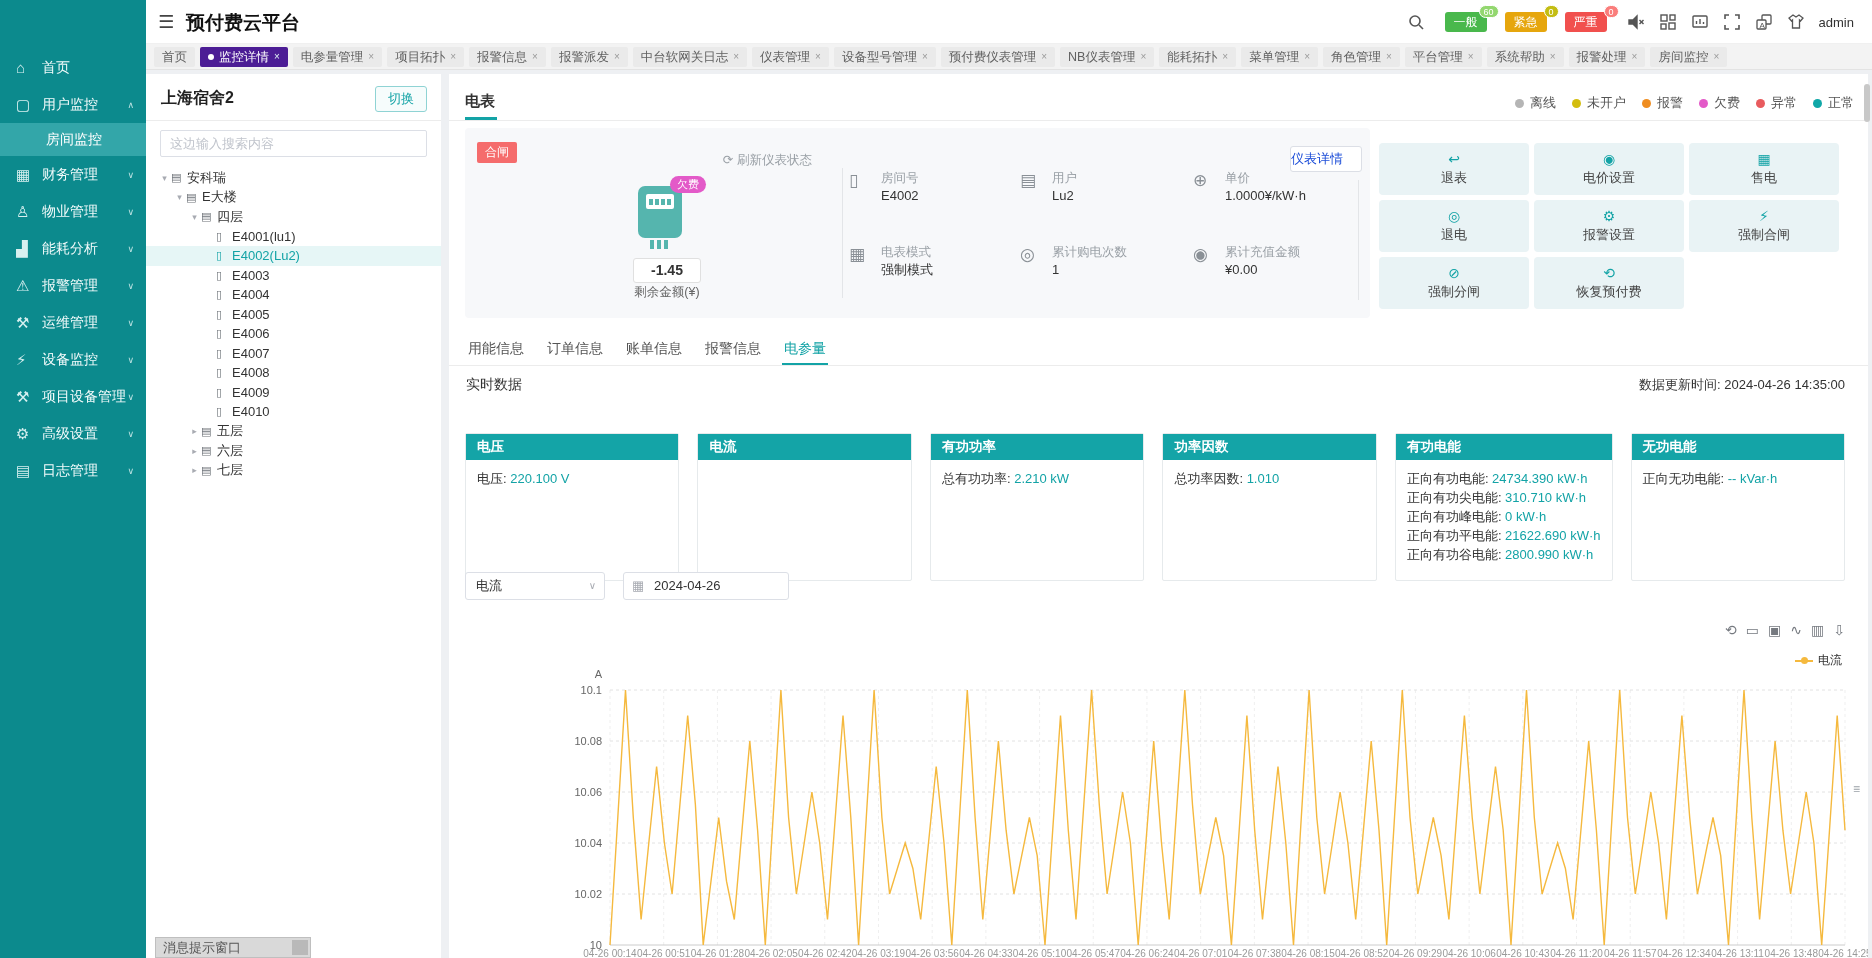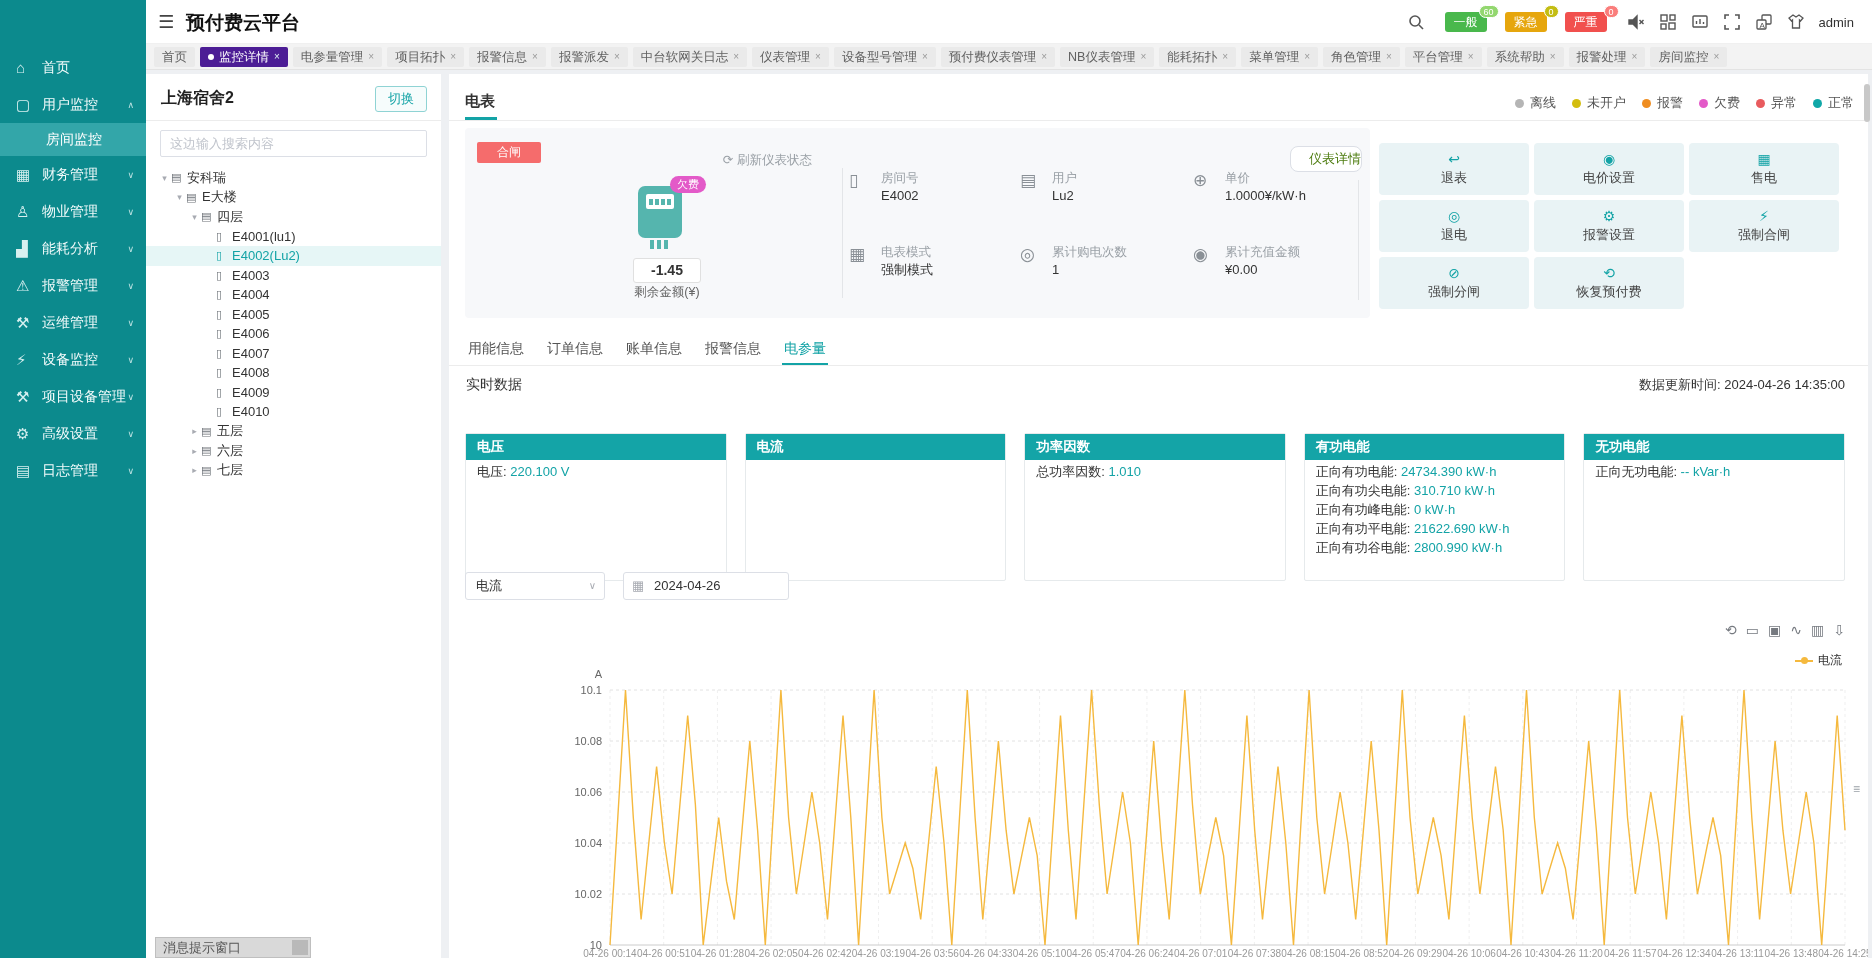--- a/index.html
+++ b/index.html
@@ -49,57 +49,57 @@
   #main { position:absolute; left:449px; top:74px; width:1419px; height:884px; background:#fff; }
   #meter-title { position:absolute; left:16px; top:18px; font-size:15px; font-weight:bold; color:#333; }
   #meter-underline { position:absolute; left:16px; top:43px; width:32px; height:3px; background:#13a3a6; }
   #head-border { position:absolute; left:0; top:46px; width:100%; height:1px; background:#ececec; }
   #status-legend { position:absolute; right:14px; top:20px; display:flex; gap:16px; }
   .leg-item { display:flex; align-items:center; gap:6px; font-size:13px; color:#555; }
   .leg-dot { width:9px; height:9px; border-radius:50%; }
 
   
   #meter-card { position:absolute; left:16px; top:54px; width:905px; height:190px; background:#f7f8fa; border-radius:4px; }
-  #switch-badge { position:absolute; left:12px; top:14px; background:#f56c6c; color:#fff; font-size:12px; padding:2px 20px; border-radius:2px; cursor:pointer; }
+  #switch-badge { position:absolute; left:12px; top:14px; background:#f56c6c; color:#fff; font-size:12px; padding:2px 8px; border-radius:2px; cursor:pointer; }
   #refresh-state { position:absolute; left:258px; top:24px; font-size:12.5px; color:#9aa0a6; cursor:pointer; }
   #meter-graphic { position:absolute; left:173px; top:58px; width:44px; height:52px; background:#55b5ae; border-radius:7px; }
   #meter-screen { position:absolute; left:8px; top:8px; width:28px; height:15px; background:#fff; border-radius:2px; display:flex; align-items:center; justify-content:center; gap:2px; }
   #meter-screen i { display:block; width:4px; height:6px; background:#55b5ae; }
   #meter-legs { position:absolute; left:12px; top:54px; display:flex; gap:3px; }
   #meter-legs i { display:block; width:4px; height:9px; background:#55b5ae; }
   #arrears-badge { position:absolute; left:205px; top:48px; background:#e35ac8; color:#fff; font-size:11px; padding:1px 7px; border-radius:9px; }
   #balance-box { position:absolute; left:168px; top:130px; width:68px; height:25px; background:#fff; border:1px solid #e0e0e0; border-radius:3px; text-align:center; line-height:23px; font-size:14px; font-weight:bold; color:#333; }
   #balance-label { position:absolute; left:150px; top:156px; width:104px; text-align:center; font-size:12.5px; color:#666; }
   .vdivider { position:absolute; top:40px; width:1px; height:130px; background:#e3e5e8; }
   #fields-grid { position:absolute; left:384px; top:32px; width:500px; height:148px; display:grid; grid-template-columns:171px 173px 156px; grid-template-rows:1fr 1fr; }
   .field { display:flex; gap:10px; align-items:flex-start; padding-top:10px; }
   .field .ficon { font-size:17px; color:#8a9096; width:22px; }
   .field .flabel { font-size:12.5px; color:#9aa0a6; line-height:17px; }
   .field .fvalue { font-size:13px; color:#333; line-height:18px; }
-  #detail-btn { position:absolute; left:825px; top:18px; width:72px; height:26px; background:#fff; border:1px solid #dcdfe6; border-radius:8px; font-size:13px; color:#4d7c0f; text-align:right; line-height:24px; cursor:pointer; }
+  #detail-btn { position:absolute; left:825px; top:18px; width:72px; height:26px; background:#fff; border:1px solid #dcdfe6; border-radius:3px; font-size:13px; color:#1d4ed8; text-align:left; line-height:24px; cursor:pointer; }
 
   
   #actions { position:absolute; left:930px; top:69px; width:470px; display:grid; grid-template-columns:repeat(3,150px); grid-auto-rows:52px; gap:5px; }
   .act-btn { background:#e9f3f5; border-radius:4px; display:flex; flex-direction:column; align-items:center; justify-content:center; gap:2px; cursor:pointer; }
   .act-btn .aicon { font-size:14px; color:#13a3a6; line-height:15px; }
   .act-btn .albl { font-size:13px; color:#444; }
 
   
   #info-tabs { position:absolute; left:0; top:262px; width:100%; height:30px; border-bottom:1px solid #ececec; display:flex; padding-left:17px; gap:19px; }
   .itab { font-size:14px; color:#555; padding:4px 2px; cursor:pointer; }
   .itab.active { color:#13a3a6; border-bottom:2px solid #13a3a6; }
 
   #rt-title { position:absolute; left:17px; top:302px; font-size:14px; color:#333; }
   #rt-update { position:absolute; right:23px; top:302px; font-size:13px; color:#333; }
 
   
   #rt-cards { position:absolute; left:16px; top:326px; width:1380px; height:148px; display:flex; gap:18px;margin-top:33px; }
   .rt-card { flex:1; border:1px solid #e6eaec; border-radius:2px; background:#fff; }
   .rt-head { height:26px; background:#14a4a7; color:#fff; font-size:13.5px; font-weight:bold; line-height:26px; padding-left:11px; }
-  .rt-body { padding:2px 11px; }
+  .rt-body { padding:9px 11px; }
   .rt-row { font-size:13px; line-height:19px; color:#333; white-space:nowrap; }
   .rt-row b { font-weight:normal; color:#13a3a6; }
 
   
   #param-select { position:absolute; left:16px; top:498px; width:140px; height:28px; border:1px solid #dcdfe6; border-radius:3px; font-size:13px; color:#333; line-height:26px; padding-left:10px; cursor:pointer; background:#fff; }
   #param-select .chev { position:absolute; right:8px; top:0; color:#a8abb2; font-size:10px; }
   #date-picker { position:absolute; left:174px; top:498px; width:166px; height:28px; border:1px solid #dcdfe6; border-radius:3px; font-size:13px; color:#333; line-height:26px; padding-left:30px; cursor:pointer; background:#fff; }
   #date-picker .cal { position:absolute; left:8px; top:0; color:#a8abb2; font-size:13px; }
 
   
@@ -538,20 +538,26 @@
   <span id="rt-update">数据更新时间: 2024-04-26 14:35:00</span>
   <div id="rt-cards">
       <div class="rt-card">
         <div class="rt-head">电压</div>
         <div class="rt-body">
           <div class="rt-row"><span>电压:  </span><b>220.100 V</b></div>
         </div>
       </div>
       <div class="rt-card">
         <div class="rt-head">电流</div>
+      </div>
+      <div class="rt-card">
+        <div class="rt-head">有功功率</div>
+        <div class="rt-body">
+          <div class="rt-row"><span>总有功功率:  </span><b>2.210 kW</b></div>
+        </div>
       </div>
       <div class="rt-card">
         <div class="rt-head">功率因数</div>
         <div class="rt-body">
           <div class="rt-row"><span>总功率因数:  </span><b>1.010</b></div>
         </div>
       </div>
       <div class="rt-card">
         <div class="rt-head">有功电能</div>
         <div class="rt-body">

